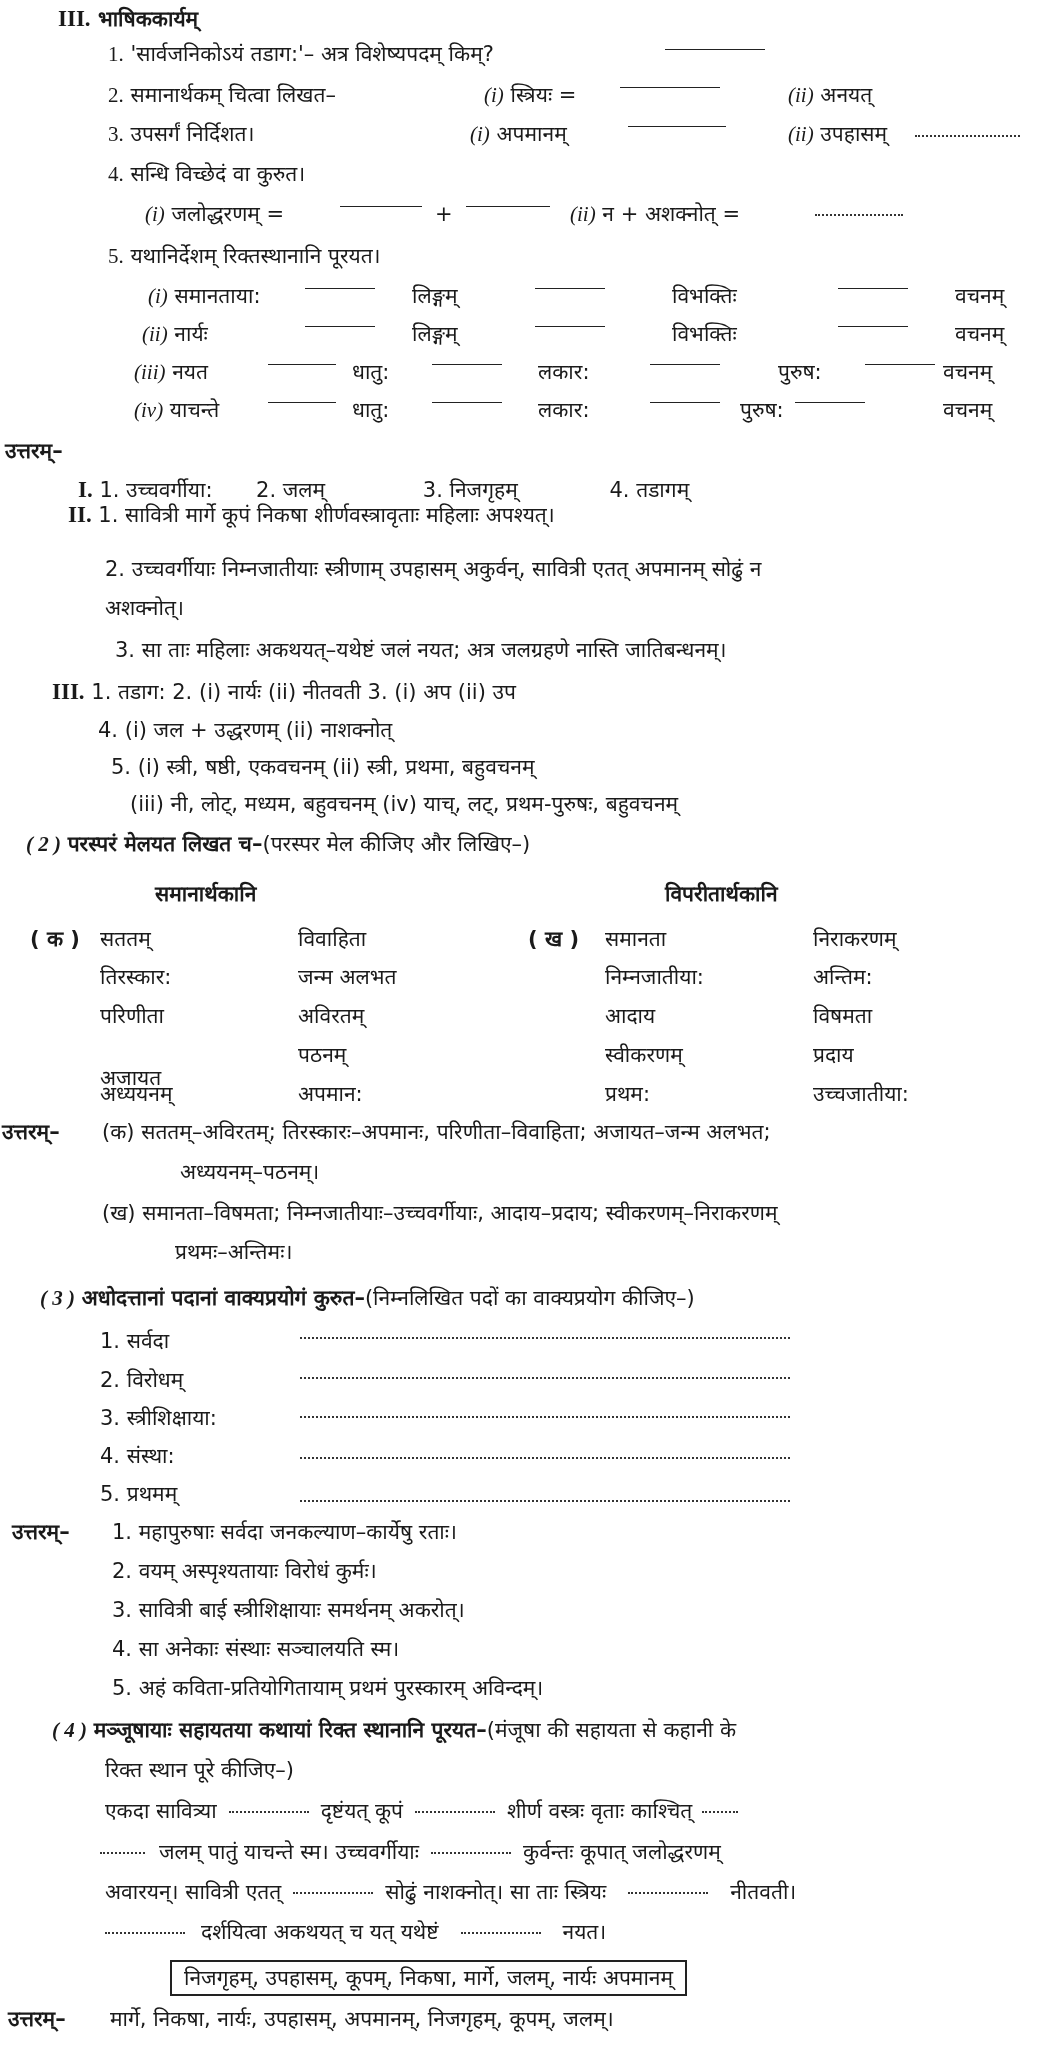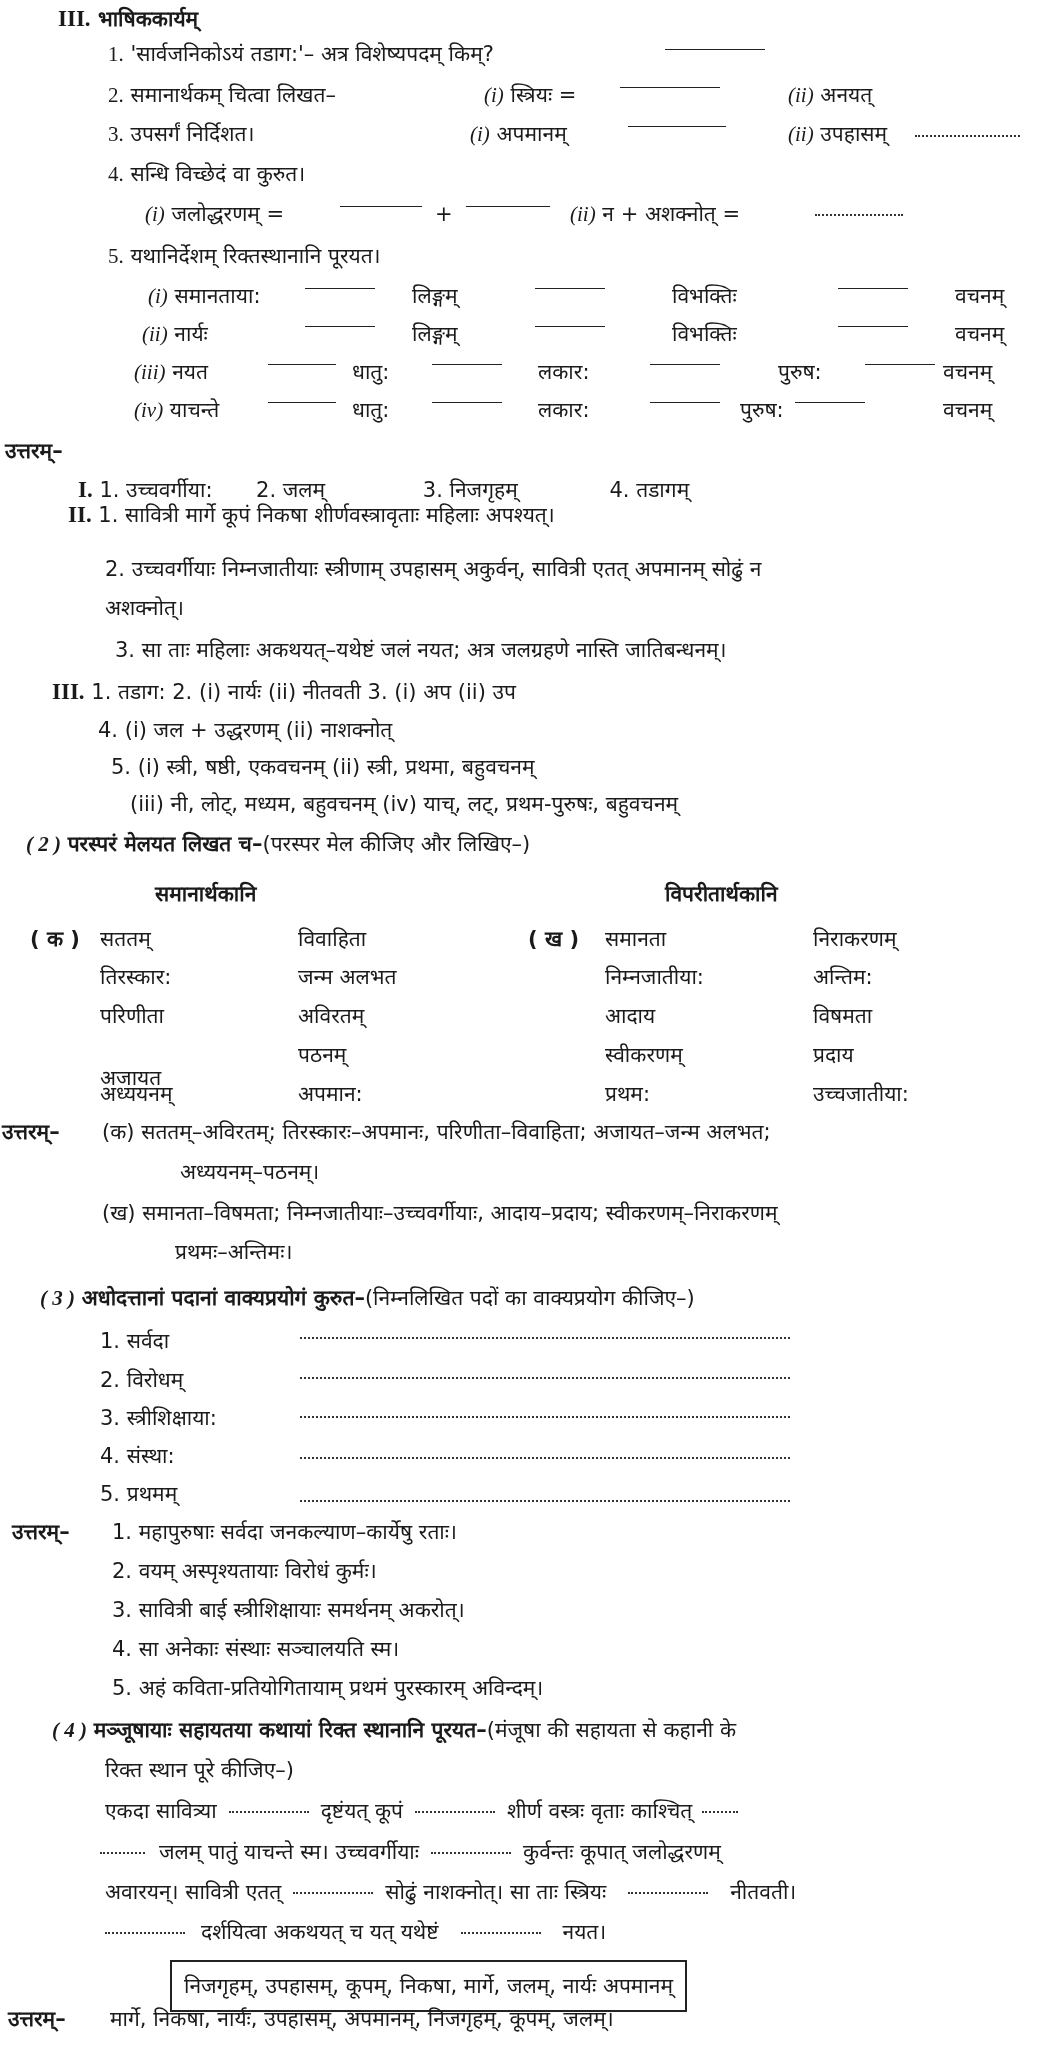--- a/index.html
+++ b/index.html
@@ -6,21 +6,21 @@
   body { width:1039px; height:2050px; position:relative; overflow:hidden;
          font-family:"DejaVu Sans", sans-serif; color:#1a1a1a; font-size:21px; }
   .ln { position:absolute; white-space:nowrap; line-height:28px; }
   .b { font-weight:bold; }
   .it { font-style:italic; font-family:"Liberation Serif", serif; }
   .num { font-family:"Liberation Serif", serif; }
   .roman { font-family:"Liberation Serif", serif; font-weight:bold; font-size:23px; }
   .blank { position:absolute; border-top:1.5px solid #222; height:0; }
   .dots { position:absolute; border-top:2px dotted #333; height:0; }
   .dotsinline { display:inline-block; width:70px; border-bottom:2px dotted #333; vertical-align:middle; margin:0 6px; }
-  .box { position:absolute; border:2px solid #222; white-space:nowrap; padding:8px 12px; line-height:32px; }
+  .box { position:absolute; border:2px solid #222; white-space:nowrap; padding:0 12px; line-height:32px; }
 </style>
 </head>
 <body>
 
 <div class="ln b" style="left:58px;top:5px;">
   <span class="roman">III.</span>
   <span>भाषिककार्यम्</span>
 </div>
 
 <div class="ln" style="left:108px;top:40px;">

